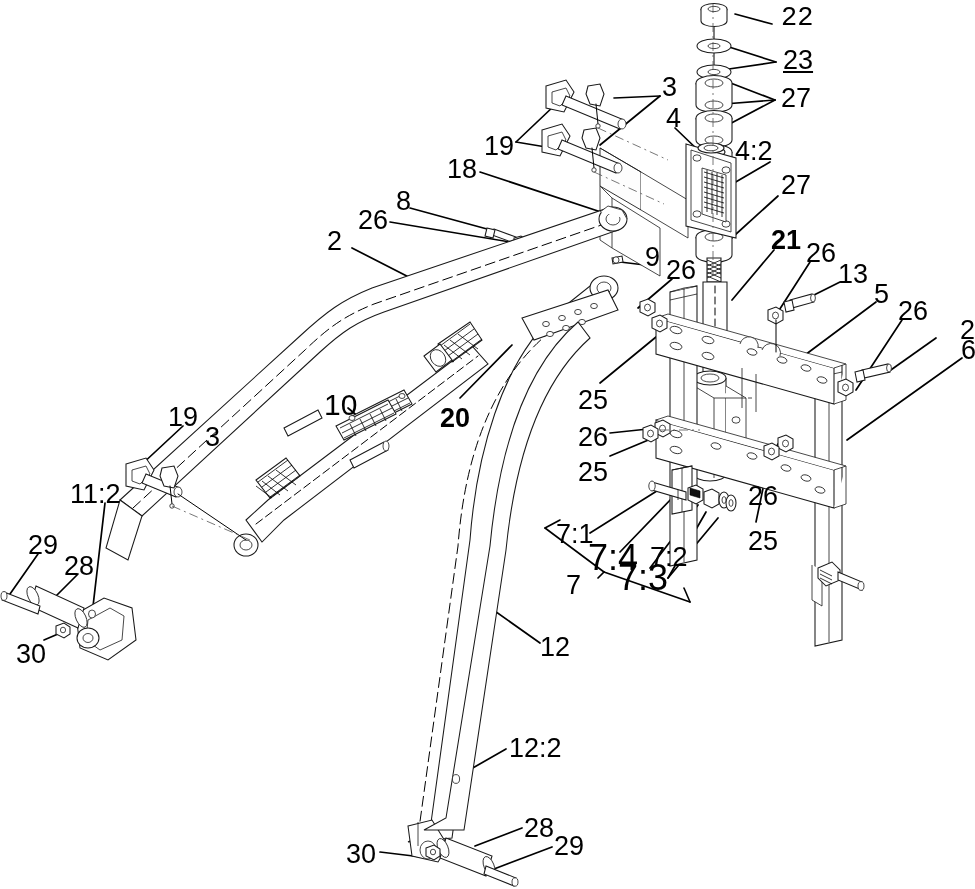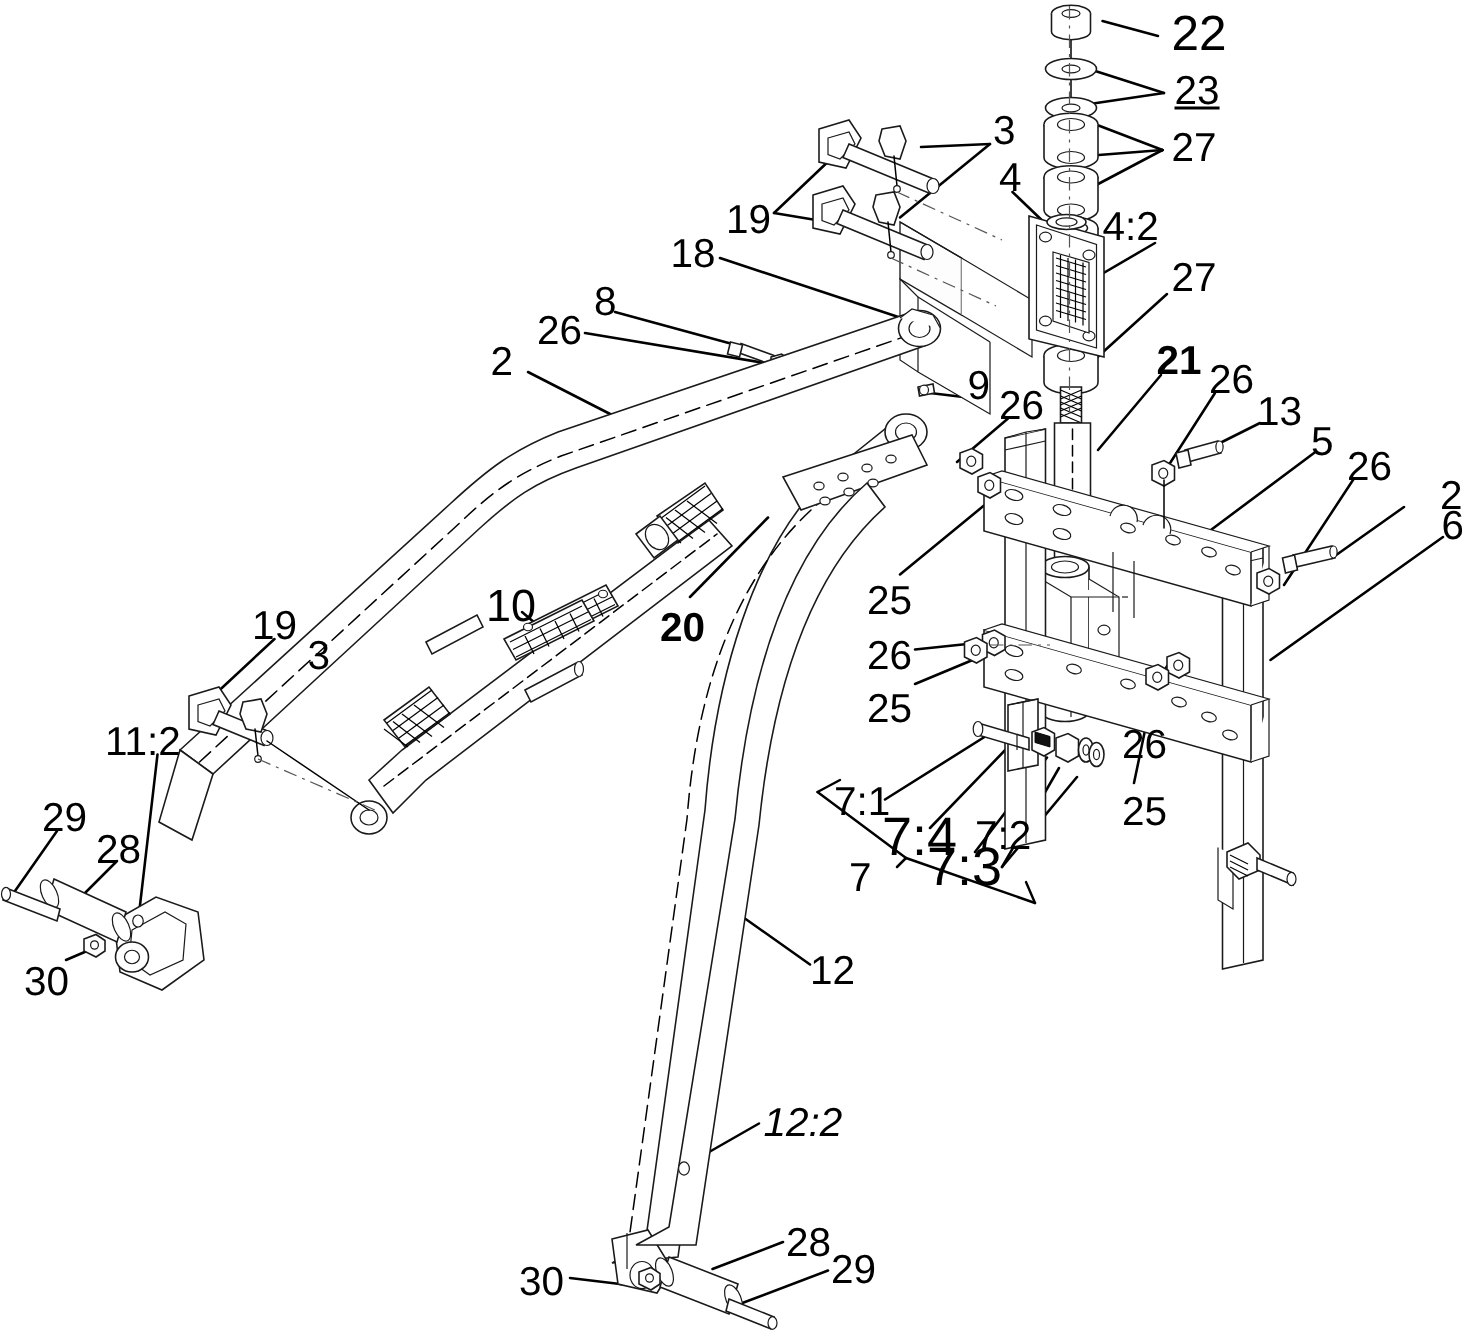--- a/index.html
+++ b/index.html
@@ -549,21 +549,21 @@
     <g>
       <path class="ln" d="M545 528 L560 520"></path>
       <path class="ln" d="M545 528 L604 572"></path>
       <path class="ln" d="M604 572 L690 602"></path>
       <path class="ln" d="M690 602 L684 588"></path>
     </g>
 
   </svg>
 
   <div id="callout-layer">
-      <div class="callout-label" style="left: 781px; top: 5px; font-size: 33px;">22</div>
+      <div class="callout-label" style="left: 781px; top: 5px; font-size: 27px; font-family: Liberation Mono, monospace;">22</div>
       <div class="callout-label" style="left: 783px; top: 47px; font-size: 27px; text-decoration: underline;">23</div>
       <div class="callout-label" style="left: 781px; top: 85px; font-size: 27px;">27</div>
       <div class="callout-label" style="left: 662px; top: 74px; font-size: 27px;">3</div>
       <div class="callout-label" style="left: 666px; top: 105px; font-size: 27px;">4</div>
       <div class="callout-label" style="left: 484px; top: 133px; font-size: 27px;">19</div>
       <div class="callout-label" style="left: 447px; top: 156px; font-size: 27px;">18</div>
       <div class="callout-label" style="left: 735px; top: 138px; font-size: 27px; text-align: right;">4:2</div>
       <div class="callout-label" style="left: 781px; top: 172px; font-size: 27px;">27</div>
       <div class="callout-label" style="left: 396px; top: 188px; font-size: 27px;">8</div>
       <div class="callout-label" style="left: 358px; top: 207px; font-size: 27px;">26</div>
@@ -589,19 +589,19 @@
       <div class="callout-label" style="left: 70px; top: 481px; font-size: 27px;">11:2</div>
       <div class="callout-label" style="left: 28px; top: 532px; font-size: 27px;">29</div>
       <div class="callout-label" style="left: 64px; top: 553px; font-size: 27px;">28</div>
       <div class="callout-label" style="left: 16px; top: 641px; font-size: 27px;">30</div>
       <div class="callout-label" style="left: 556px; top: 521px; font-size: 27px;">7:1</div>
       <div class="callout-label" style="left: 588px; top: 540px; font-size: 36px;">7:4</div>
       <div class="callout-label" style="left: 618px; top: 560px; font-size: 36px;">7:3</div>
       <div class="callout-label" style="left: 650px; top: 544px; font-size: 27px;">7:2</div>
       <div class="callout-label" style="left: 566px; top: 572px; font-size: 27px;">7</div>
       <div class="callout-label" style="left: 540px; top: 634px; font-size: 27px;">12</div>
-      <div class="callout-label" style="left: 509px; top: 735px; font-size: 27px; font-style: italic;">12:2</div>
+      <div class="callout-label" style="left: 509px; top: 735px; font-size: 27px;">12:2</div>
       <div class="callout-label" style="left: 524px; top: 815px; font-size: 27px;">28</div>
       <div class="callout-label" style="left: 554px; top: 833px; font-size: 27px;">29</div>
       <div class="callout-label" style="left: 346px; top: 841px; font-size: 27px;">30</div>
     </div>
 
 </div>
 
 </body></html>

